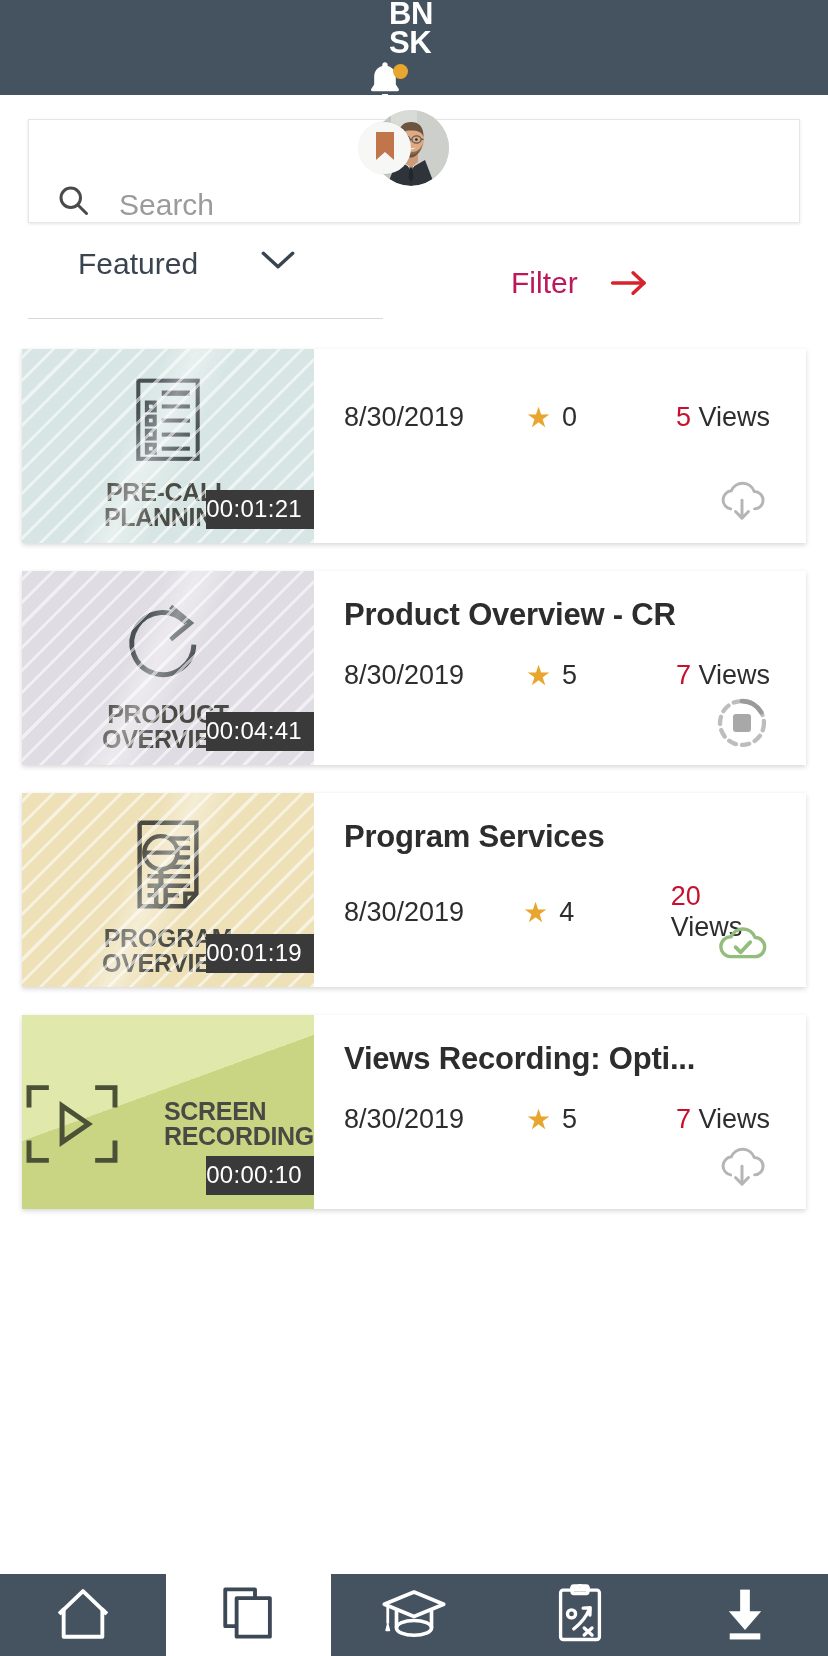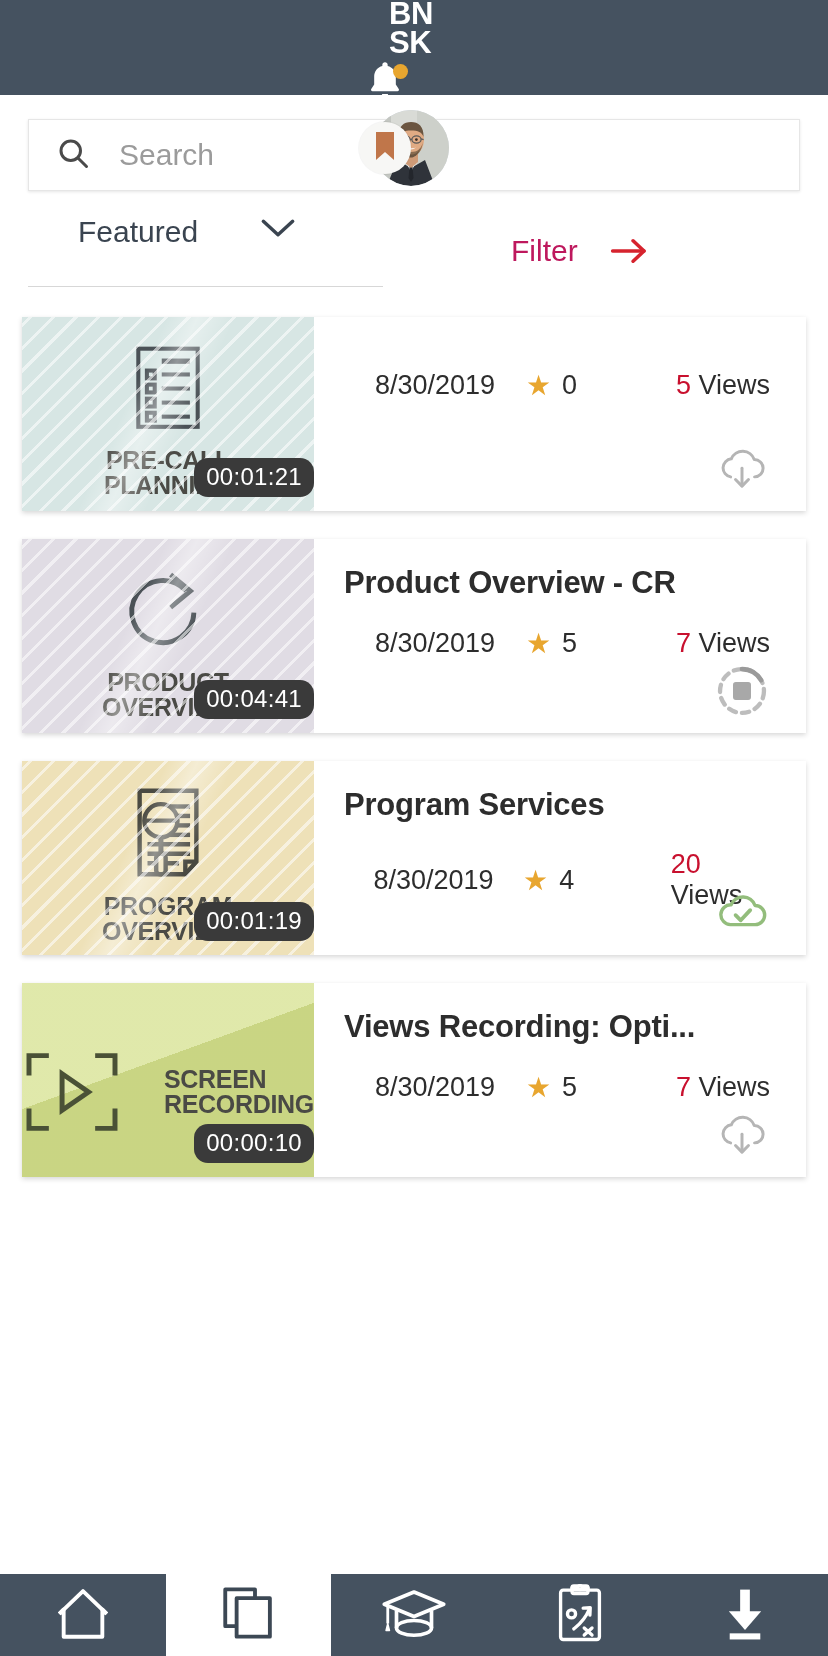--- a/index.html
+++ b/index.html
@@ -47,24 +47,24 @@
     position: absolute; left: -14px; top: 12px;
     width: 52px; height: 52px; border-radius: 50%;
     background: #f7f7f5;
     display: flex; align-items: center; justify-content: center;
     box-shadow: 0 0 0 1px rgba(0,0,0,0.04);
   }
 
   
   .search-wrap { padding: 24px 28px 0 28px; }
   .search-box {
-    height: 72px; background: #ffffff;
+    height: 104px; background: #ffffff;
     border: 1px solid #e6e6e6;
     box-shadow: 0 1px 3px rgba(0,0,0,0.10);
-    display: flex; align-items: center;
+    display: flex; align-items: flex-end;
     padding: 0 26px;
   }
   .search-icon { margin-right: 28px; flex: 0 0 auto; }
   .search-input {
     border: none; outline: none; flex: 1;
     font-family: "Liberation Sans", sans-serif;
     font-size: 30px; color: #3b3b3b;
     background: transparent;
   }
   .search-input::placeholder { color: #9b9b9b; }
@@ -126,23 +126,22 @@
   .thumb-icon { display: flex; align-items: center; justify-content: center; }
   .thumb-title {
     font-weight: 700; font-size: 25px; line-height: 1.02;
     text-align: center; color: #4a4a45;
     letter-spacing: -0.3px;
     margin-top: 4px;
   }
   .duration {
     position: absolute; right: 0; bottom: 14px;
     background: #3a3a3a; color: #ffffff;
-    font-size: 24px; padding: 5px 12px 6px 12px;
+    font-size: 24px; padding: 5px 12px 6px 0;
     letter-spacing: 0.3px;
-    border-radius: 14px;
   }
 
   
   .thumb.row .thumb-inner { flex-direction: row; gap: 14px; justify-content: space-between; top: 24px; }
   .thumb.row .thumb-title { text-align: left; margin-top: 0; }
 
   .card-body {
     flex: 1;
     padding: 26px 28px 0 30px;
     position: relative;
@@ -150,21 +149,21 @@
   .card-title {
     font-size: 31px; font-weight: 700; color: #2d2d2d;
     letter-spacing: -0.2px;
     white-space: nowrap; overflow: hidden;
   }
   .meta-row {
     display: flex; align-items: center;
     margin-top: 26px;
     font-size: 27px; color: #2d2d2d;
   }
-  .meta-date { width: 182px; text-align: center; }
+  .meta-date { width: 182px; }
   .meta-rating { display: flex; align-items: center; width: 150px; }
   .star { color: #e8a62f; font-size: 28px; margin-right: 11px; }
   .meta-views .vnum { color: #c8102e; }
   .status-icon {
     position: absolute; right: 34px; bottom: 12px;
     width: 60px; height: 60px;
     display: flex; align-items: center; justify-content: center;
   }
 
   

